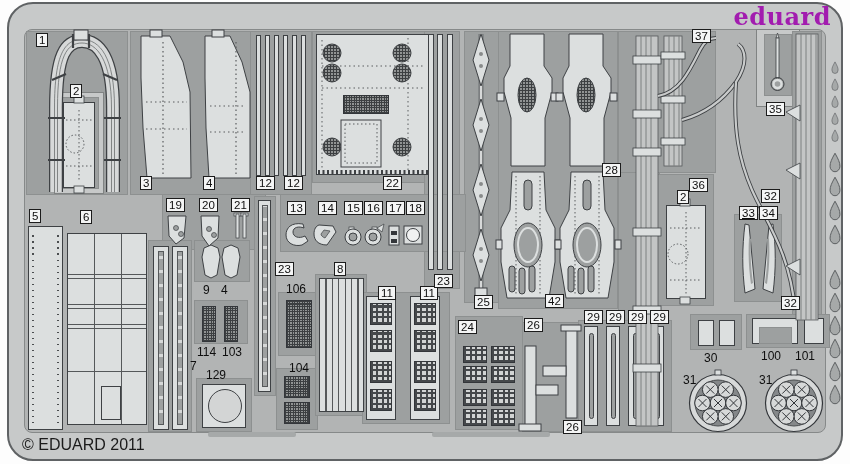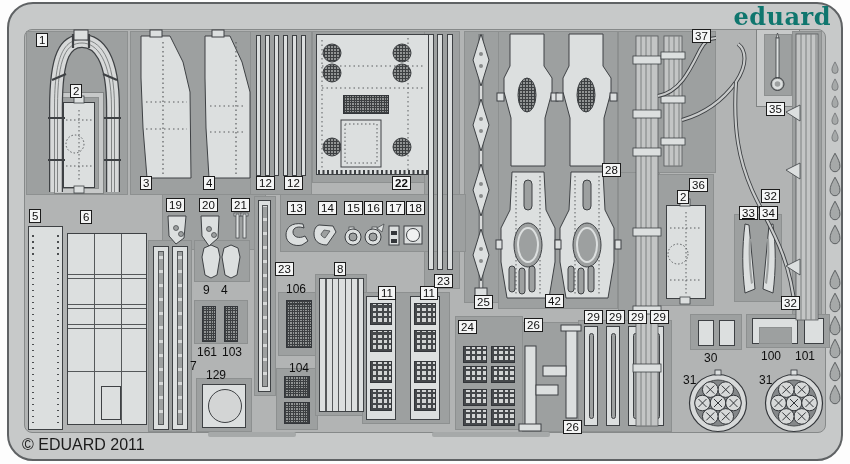--- a/index.html
+++ b/index.html
@@ -32,21 +32,21 @@
   .comb{position:absolute;background:var(--part);border:1px solid var(--ink);box-sizing:border-box;
         background-image:repeating-linear-gradient(90deg,transparent 0 5px,#55585a 5px 6.5px);}
   .notch{position:absolute;background:#a6a9a9;border-radius:2px;}
   svg#art{position:absolute;left:0;top:0;pointer-events:none;}
   .plabel{position:absolute;font:12px/13px "Liberation Sans",sans-serif;color:#0e0e0e;white-space:nowrap;}
   .plabel.boxed{background:var(--label-bg);border:1px solid #1c1c1c;padding:0 2px;font-size:11.5px;line-height:12px;}
   #hdr{position:absolute;left:34px;top:3px;font-family:"DejaVu Serif","Liberation Serif",serif;
        font-weight:bold;font-size:19.5px;color:#121212;letter-spacing:.4px;}
   #hdr .gap1{display:inline-block;width:14px;} #hdr .gap2{display:inline-block;width:20px;}
   #brand{position:absolute;right:19px;top:2px;font-family:"DejaVu Serif","Liberation Serif",serif;
-         font-weight:bold;font-size:24px;color:#0f766e;letter-spacing:.5px;}
+         font-weight:bold;font-size:24px;color:#a21caf;letter-spacing:.5px;}
   #copyright{position:absolute;left:22px;top:436px;font-size:16px;color:#1b1b1b;}
   #madein{position:absolute;right:28px;top:434px;font-size:16px;color:#1b1b1b;}
 </style>
 </head>
 <body>
 
 <div id="stage">
   <div id="fret"></div>
   <div id="field"></div>
 
@@ -440,21 +440,21 @@
       <div class="plabel boxed" style="left: 284px; top: 176px;">12</div>
       <div class="plabel boxed" style="left: 287px; top: 201px;">13</div>
       <div class="plabel boxed" style="left: 318px; top: 201px;">14</div>
       <div class="plabel boxed" style="left: 344px; top: 201px;">15</div>
       <div class="plabel boxed" style="left: 364px; top: 201px;">16</div>
       <div class="plabel boxed" style="left: 386px; top: 201px;">17</div>
       <div class="plabel boxed" style="left: 406px; top: 201px;">18</div>
       <div class="plabel boxed" style="left: 166px; top: 198px;">19</div>
       <div class="plabel boxed" style="left: 199px; top: 198px;">20</div>
       <div class="plabel boxed" style="left: 231px; top: 198px;">21</div>
-      <div class="plabel boxed" style="left: 392px; top: 176px; font-weight: bold;">22</div>
+      <div class="plabel boxed" style="left: 383px; top: 176px;">22</div>
       <div class="plabel boxed" style="left: 275px; top: 262px;">23</div>
       <div class="plabel boxed" style="left: 434px; top: 274px;">23</div>
       <div class="plabel boxed" style="left: 458px; top: 320px;">24</div>
       <div class="plabel boxed" style="left: 474px; top: 295px;">25</div>
       <div class="plabel boxed" style="left: 524px; top: 318px;">26</div>
       <div class="plabel boxed" style="left: 563px; top: 420px;">26</div>
       <div class="plabel boxed" style="left: 545px; top: 294px;">42</div>
       <div class="plabel boxed" style="left: 602px; top: 163px;">28</div>
       <div class="plabel boxed" style="left: 584px; top: 310px;">29</div>
       <div class="plabel boxed" style="left: 606px; top: 310px;">29</div>
@@ -466,21 +466,21 @@
       <div class="plabel boxed" style="left: 761px; top: 189px;">32</div>
       <div class="plabel boxed" style="left: 781px; top: 296px;">32</div>
       <div class="plabel boxed" style="left: 739px; top: 206px; text-decoration: underline;">33</div>
       <div class="plabel boxed" style="left: 759px; top: 206px;">34</div>
       <div class="plabel boxed" style="left: 766px; top: 102px;">35</div>
       <div class="plabel boxed" style="left: 689px; top: 178px;">36</div>
       <div class="plabel boxed" style="left: 677px; top: 190px;">2</div>
       <div class="plabel boxed" style="left: 692px; top: 29px;">37</div>
       <div class="plabel" style="left: 761px; top: 350px;">100</div>
       <div class="plabel" style="left: 795px; top: 350px;">101</div>
-      <div class="plabel" style="left: 197px; top: 346px;">161</div>
+      <div class="plabel" style="left: 197px; top: 346px;">114</div>
       <div class="plabel" style="left: 222px; top: 346px;">103</div>
       <div class="plabel" style="left: 289px; top: 362px;">104</div>
       <div class="plabel" style="left: 206px; top: 369px;">129</div>
       <div class="plabel" style="left: 286px; top: 283px;">106</div>
     </div>
 
   <div id="brand">eduard</div>
   <div id="copyright">© EDUARD 2011</div>
 </div>
 

